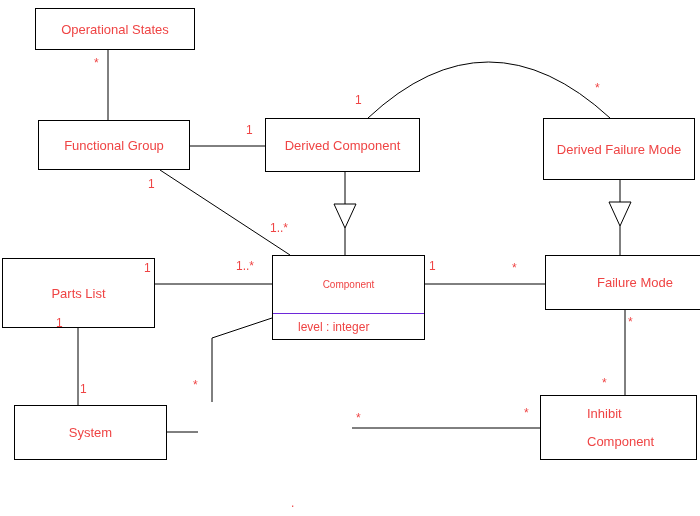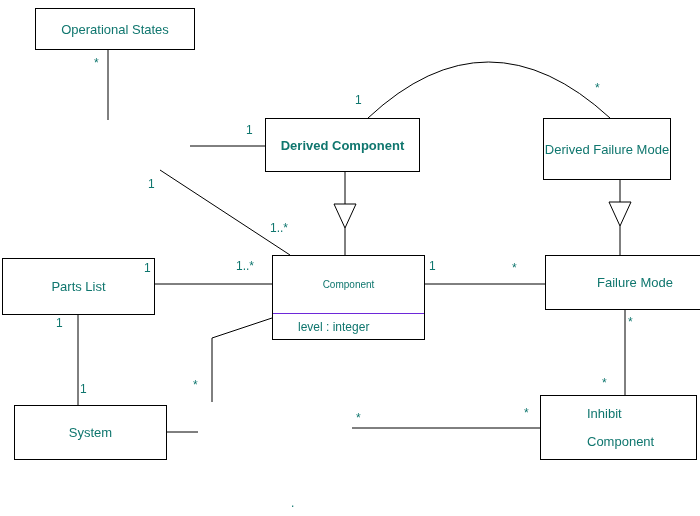--- a/index.html
+++ b/index.html
@@ -2,21 +2,21 @@
 <html><head>
 <meta charset="utf-8">
 <style>
   html, body { margin: 0; padding: 0; background: #fff; }
   #canvas {
     position: relative;
     width: 700px;
     height: 516px;
     background: #ffffff;
     font-family: "Liberation Sans", sans-serif;
-    color: #0f766e;
+    color: #ef4444;
     overflow: hidden;
   }
   #wires {
     position: absolute;
     left: 0; top: 0;
     width: 700px; height: 516px;
   }
   .uml-class {
     position: absolute;
     box-sizing: border-box;
@@ -95,31 +95,32 @@
     <line x1="425" y1="284" x2="545" y2="284" stroke="#000" stroke-width="1"></line>
     <line x1="78" y1="312" x2="78" y2="405" stroke="#000" stroke-width="1"></line>
     <line x1="155" y1="432" x2="198" y2="432" stroke="#000" stroke-width="1"></line>
     <polyline points="272,318 212,338 212,402" fill="none" stroke="#000" stroke-width="1"></polyline>
     <line x1="352" y1="428" x2="540" y2="428" stroke="#000" stroke-width="1"></line>
     <line x1="625" y1="310" x2="625" y2="395" stroke="#000" stroke-width="1"></line>
   </svg>
 
   <div class="uml-class" style="left:35px; top:8px; width:160px; height:42px;">Operational States</div>
 
+  <div class="uml-class" style="left:38px; top:120px; width:152px; height:50px;">Functional Group</div>
 
-  <div class="uml-class" style="left:265px; top:118px; width:155px; height:54px;font-weight:bold;">Derived Component</div>
+  <div class="uml-class" style="left:265px; top:118px; width:155px; height:54px;">Derived Component</div>
 
-  <div class="uml-class" style="left:543px; top:118px; width:128px; height:62px;">Derived Failure Mode</div>
+  <div class="uml-class" style="left:543px; top:118px; width:152px; height:62px;">Derived Failure Mode</div>
 
   <div class="compartment-box" style="left:272px; top:255px; width:153px; height:85px;">
     <div class="compartment-title">Component</div>
     <div class="compartment-attrs">level : integer</div>
   </div>
 
-  <div class="uml-class" style="left:2px; top:258px; width:153px; height:57px;">Parts List</div>
+  <div class="uml-class" style="left:2px; top:258px; width:153px; height:70px;">Parts List</div>
 
   <div class="uml-class" style="left:545px; top:255px; width:180px; height:55px;">Failure Mode</div>
 
   <div class="uml-class" style="left:14px; top:405px; width:153px; height:55px;">System</div>
 
 
   <div class="uml-class multiline" style="left:540px; top:395px; width:157px; height:65px;">
     <span>Inhibit</span>
     <span>Component</span>
   </div>

